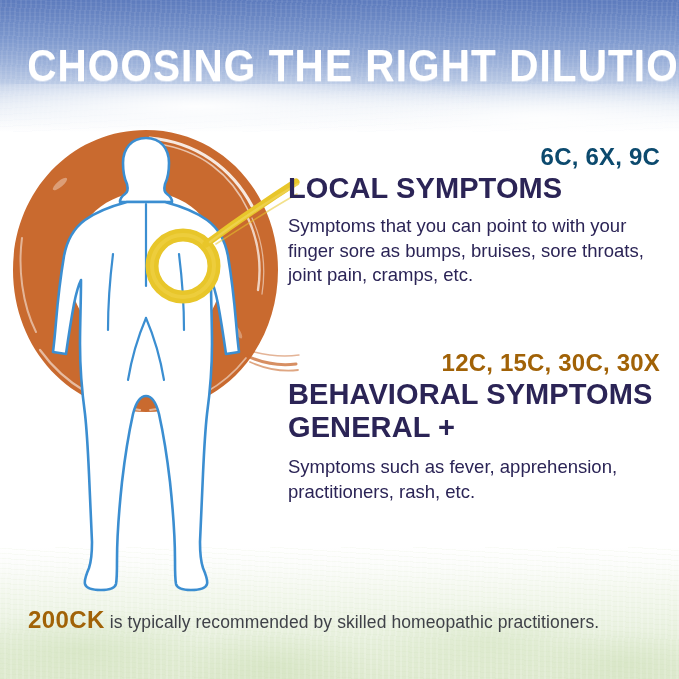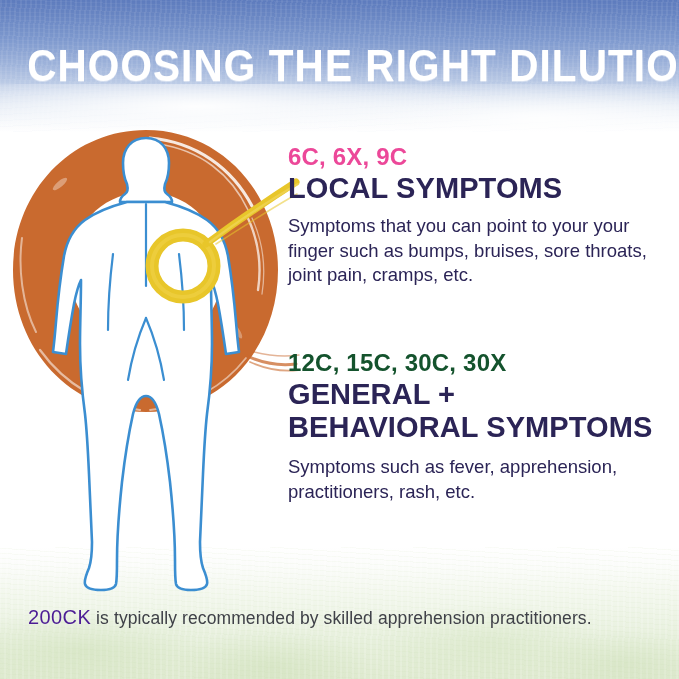--- a/index.html
+++ b/index.html
@@ -117,22 +117,22 @@
   .block-1 { top: 144px; }
   .block-2 { top: 350px; }
 
   .dilutions {
     font-weight: bold;
     font-size: 24px;
     letter-spacing: .2px;
     line-height: 1.12;
     margin: 0 0 1px 0;
   }
-  .dil-gold   { color: #ec4899; }
-  .dil-orange { color: #14532d; }
+  .dil-gold   { color: #0c4a6e; text-align: right; }
+  .dil-orange { color: #a16207; text-align: right; }
 
   .symptom-head {
     color: #2b2456;
     font-weight: bold;
     font-size: 29px;
     letter-spacing: .1px;
     line-height: 1.14;
     margin: 0 0 9px 0;
   }
   .symptom-head.two-line { margin-bottom: 11px; }
@@ -150,23 +150,23 @@
     position: absolute;
     left: 28px;
     top: 606px;
     width: 630px;
     font-size: 17.5px;
     color: #3f4148;
     letter-spacing: .1px;
     white-space: nowrap;
   }
   .footer-line .strong {
-    color: #4c1d95;
-    font-weight: normal;
-    font-size: 20px;
+    color: #a16207;
+    font-weight: bold;
+    font-size: 24px;
     letter-spacing: .4px;
   }
 </style>
 </head>
 <body>
 
 <div id="poster">
 
   <div class="sky"></div>
   <div class="sky-grain"></div>
@@ -298,29 +298,29 @@
       <circle cx="183" cy="148" r="31" fill="none" stroke="#f0d24a" stroke-width="4" opacity=".6"></circle>
       <path d="M 206 126 C 236 104, 268 82, 296 64" stroke="#e8c62a" stroke-width="7" fill="none" stroke-linecap="round"></path>
       <path d="M 210 124 C 240 102, 270 82, 298 66" stroke="#efd355" stroke-width="2.4" fill="none" opacity=".8" stroke-linecap="round"></path>
       <path d="M 216 126 C 244 108, 272 90, 297 76" stroke="#e8c62a" stroke-width="1.6" fill="none" opacity=".55" stroke-linecap="round"></path>
     </g>
   </svg>
 
   <div class="col block-1">
     <div class="dilutions dil-gold">6C, 6X, 9C</div>
     <div class="symptom-head">LOCAL SYMPTOMS</div>
-    <p class="body-copy">Symptoms that you can point to your your finger such as bumps, bruises, sore throats, joint pain, cramps, etc.</p>
+    <p class="body-copy">Symptoms that you can point to with your finger sore as bumps, bruises, sore throats, joint pain, cramps, etc.</p>
   </div>
 
   <div class="col block-2">
     <div class="dilutions dil-orange">12C, 15C, 30C, 30X</div>
     <div class="symptom-head two-line">
+      <div>BEHAVIORAL SYMPTOMS</div>
       <div>GENERAL +</div>
-      <div>BEHAVIORAL SYMPTOMS</div>
     </div>
     <p class="body-copy">Symptoms such as fever, apprehension, practitioners, rash, etc.</p>
   </div>
 
   <div class="footer-line">
-    <span class="strong">200CK</span><span> is typically recommended by skilled apprehension practitioners.</span>
+    <span class="strong">200CK</span><span> is typically recommended by skilled homeopathic practitioners.</span>
   </div>
 
 </div>
 
 </body></html>

